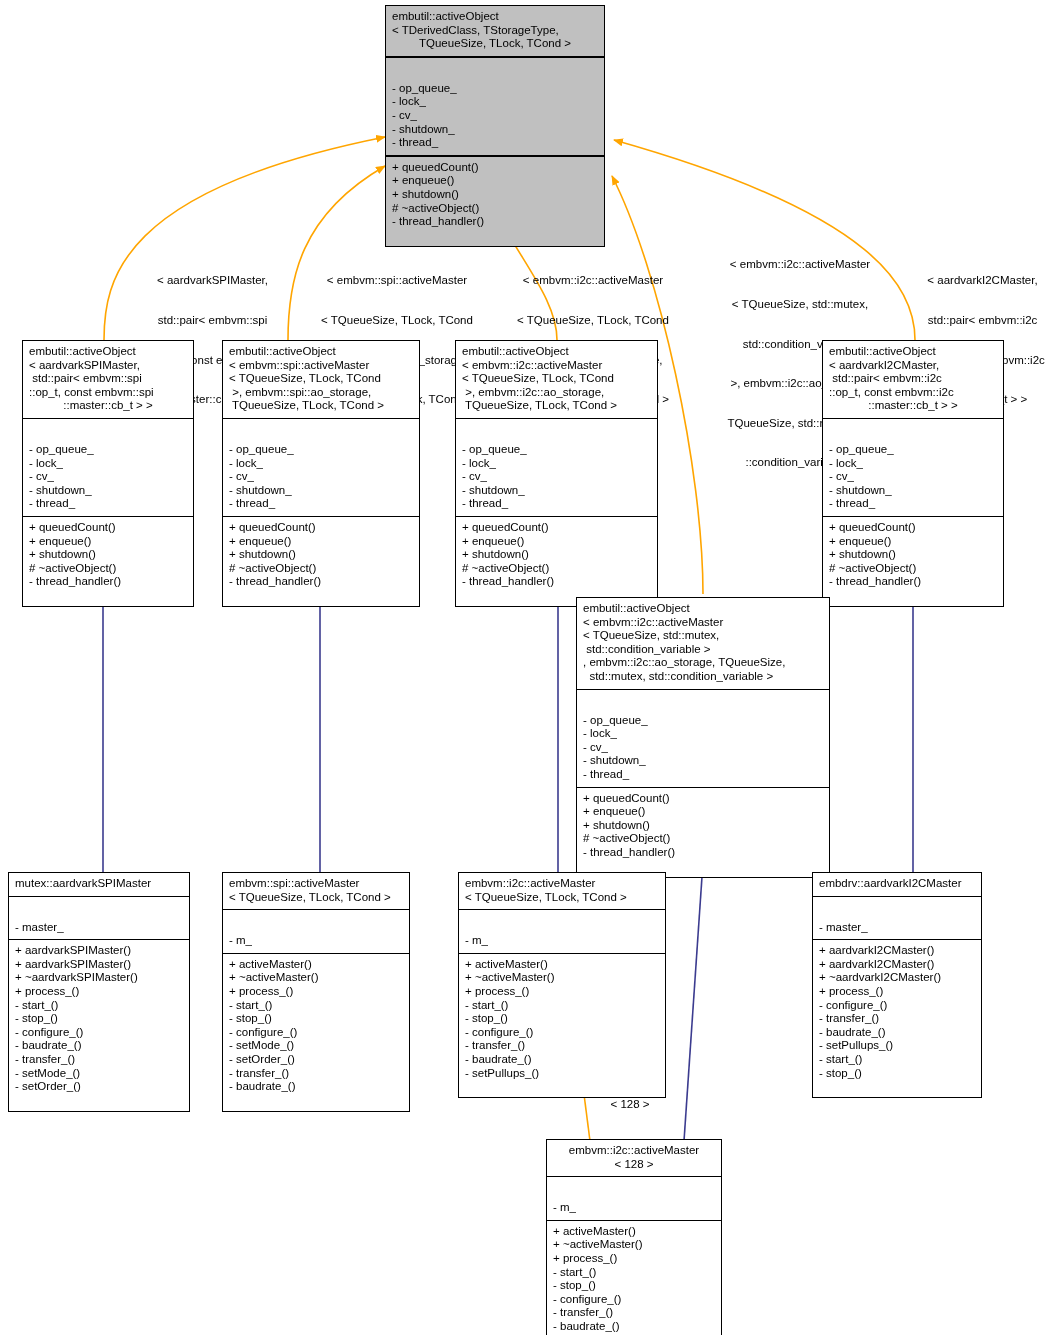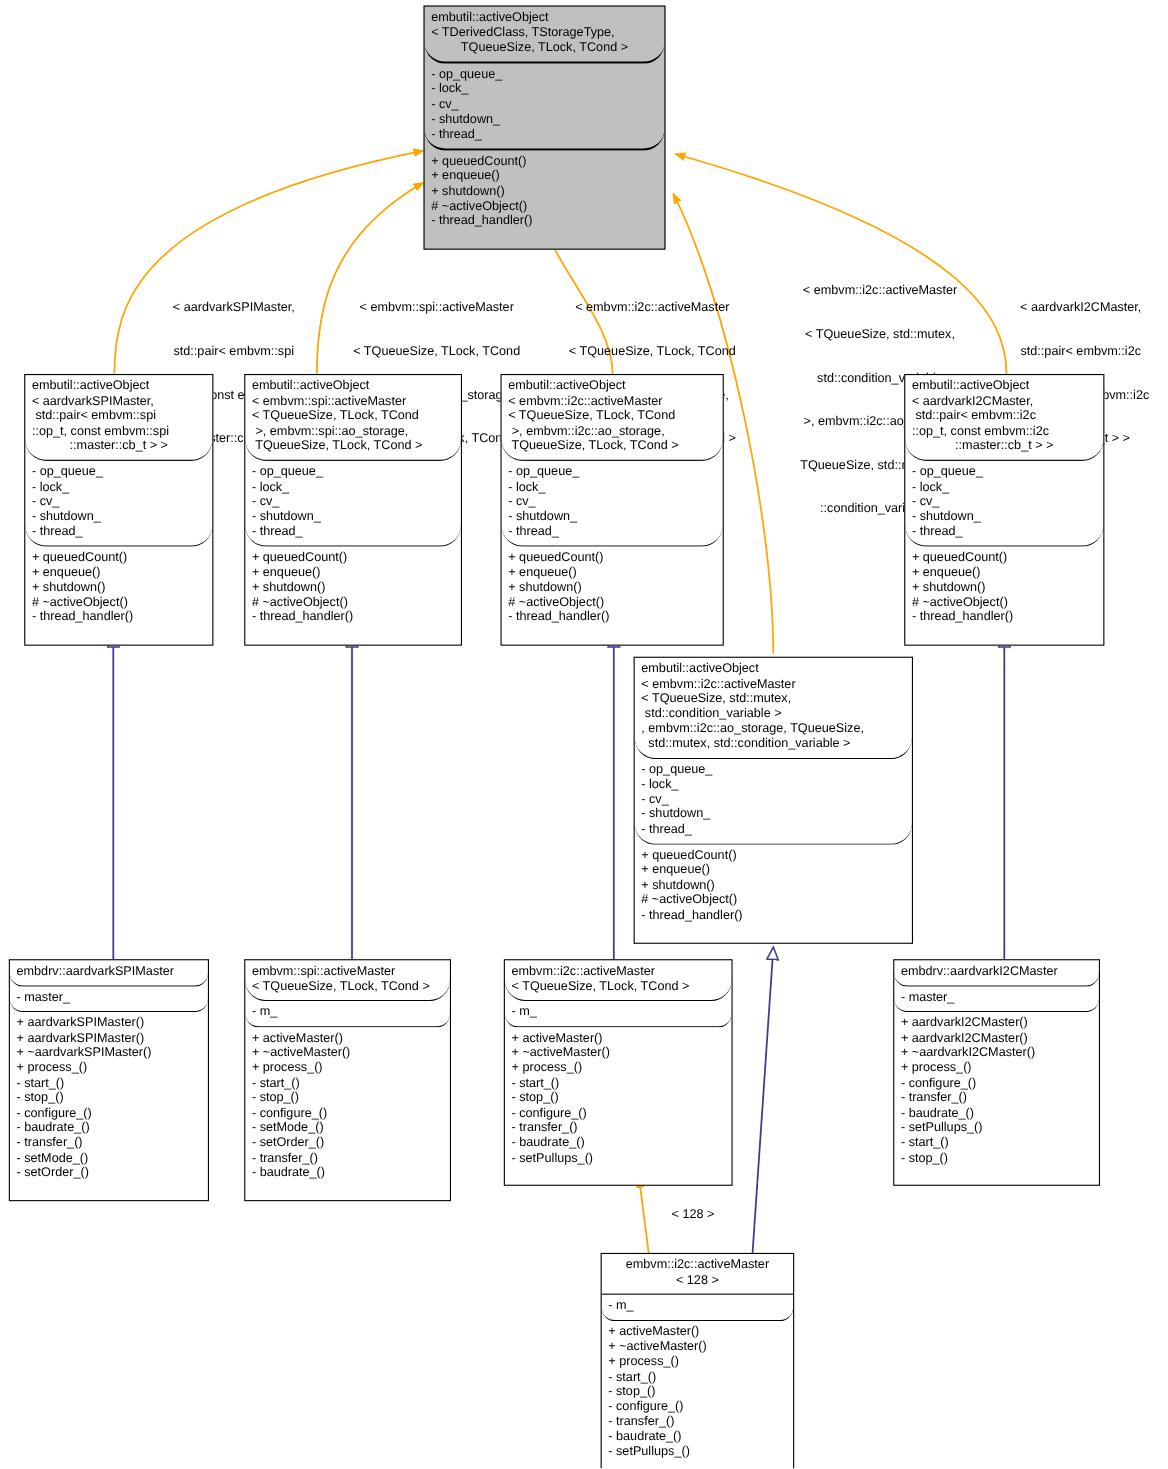--- a/index.html
+++ b/index.html
@@ -37,27 +37,28 @@
   }
   .uml-box.root .sec-title{border-bottom:2px solid #000000;}
   .uml-box.root .sec-attrs{border-bottom:2px solid #000000;}
   .sec-title{
     padding:4px 6px 5px 6px;
     border-bottom:1px solid #000000;
   }
   .sec-attrs{
     padding:4px 18px 5px 6px;
     border-bottom:1px solid #000000;
+    margin-top:20px;
   }
   .sec-ops{
     padding:4px 6px 17px 6px;
   }
   .ln{white-space:pre;}
   .t-center{text-align:center;}
-  .t-left{text-align:left;border-radius:19px;}
+  .t-left{text-align:left;}
   .edge-label{
     position:absolute;
     font-size:11.5px;
     line-height:13.2px;
     color:#000000;
     text-align:center;
     z-index:4;
     white-space:pre;
     background:transparent;
   }
@@ -275,21 +276,21 @@
       <div class="ln">+ queuedCount()</div>
       <div class="ln">+ enqueue()</div>
       <div class="ln">+ shutdown()</div>
       <div class="ln"># ~activeObject()</div>
       <div class="ln">- thread_handler()</div>
     </div>
   </div>
 
   <div class="uml-box" style="left:8px; top:872px; width:182px;">
     <div class="sec-title t-left">
-      <div class="ln">embdrv::aardvarkSPIMaster</div>
+      <div class="ln">mutex::aardvarkSPIMaster</div>
     </div>
     <div class="sec-attrs t-left">
       <div class="ln">- master_</div>
     </div>
     <div class="sec-ops t-left">
       <div class="ln">+ aardvarkSPIMaster()</div>
       <div class="ln">+ aardvarkSPIMaster()</div>
       <div class="ln">+ ~aardvarkSPIMaster()</div>
       <div class="ln">+ process_()</div>
       <div class="ln">- start_()</div>
@@ -338,21 +339,21 @@
       <div class="ln">+ process_()</div>
       <div class="ln">- start_()</div>
       <div class="ln">- stop_()</div>
       <div class="ln">- configure_()</div>
       <div class="ln">- transfer_()</div>
       <div class="ln">- baudrate_()</div>
       <div class="ln">- setPullups_()</div>
     </div>
   </div>
 
-  <div class="uml-box" style="left:812px; top:872px; width:188px;">
+  <div class="uml-box" style="left:812px; top:872px; width:170px;">
     <div class="sec-title t-left">
       <div class="ln">embdrv::aardvarkI2CMaster</div>
     </div>
     <div class="sec-attrs t-left">
       <div class="ln">- master_</div>
     </div>
     <div class="sec-ops t-left">
       <div class="ln">+ aardvarkI2CMaster()</div>
       <div class="ln">+ aardvarkI2CMaster()</div>
       <div class="ln">+ ~aardvarkI2CMaster()</div>

